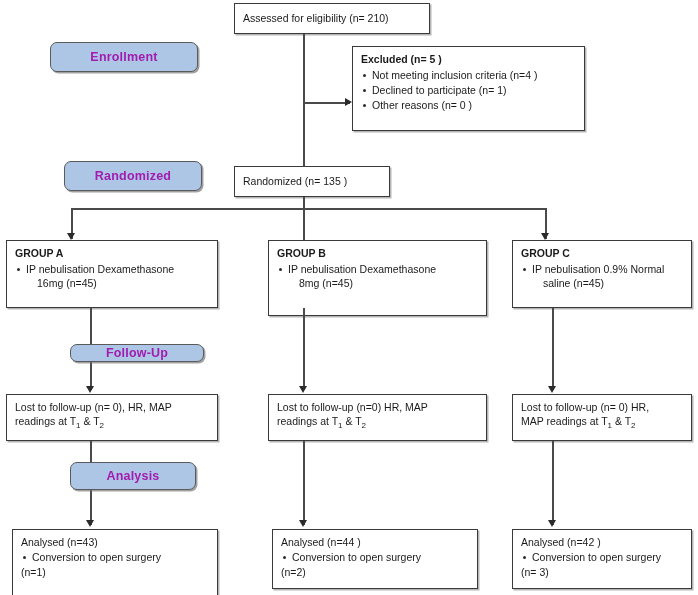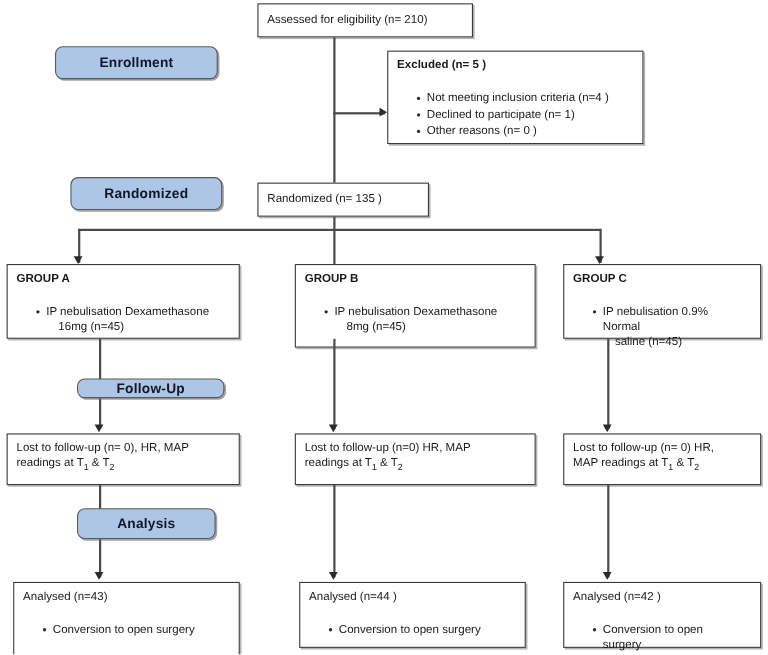--- a/index.html
+++ b/index.html
@@ -21,21 +21,21 @@
     box-sizing:border-box;
     background:#ffffff;
     border:1.5px solid #3a3a3a;
     box-shadow:1.5px 1.5px 0 rgba(120,120,120,.55);
     color:#1a1a1a;
     font-size:10.5px;
     line-height:1.32;
     padding:6px 7px 5px 8px;
   }
   .box .ttl{font-weight:bold;display:block;margin-bottom:2px;}
-  .box ul{list-style:none;margin:16px;padding:0;}
+  .box ul{list-style:none;margin:0;padding:0;}
   .box li{
     position:relative;
     padding-left:11px;
     margin:1px 0;
   }
   .box li:before{
     content:"";
     position:absolute;
     left:2px;top:5px;
     width:3px;height:3px;
@@ -46,21 +46,21 @@
   .plain{display:block;}
 
   
   .chip{
     position:absolute;
     box-sizing:border-box;
     background:#aec6e6;
     border:1.5px solid #5a5a5a;
     border-radius:7px;
     box-shadow:1.5px 1.5px 0 rgba(110,110,110,.65);
-    color:#0f172a;
+    color:#a21caf;
     font-weight:bold;
     font-size:12.5px;
     display:flex;
     align-items:center;
     justify-content:center;
     letter-spacing:.2px;
   }
 
   
   .vline{position:absolute;width:1.5px;background:#4a4a4a;}

